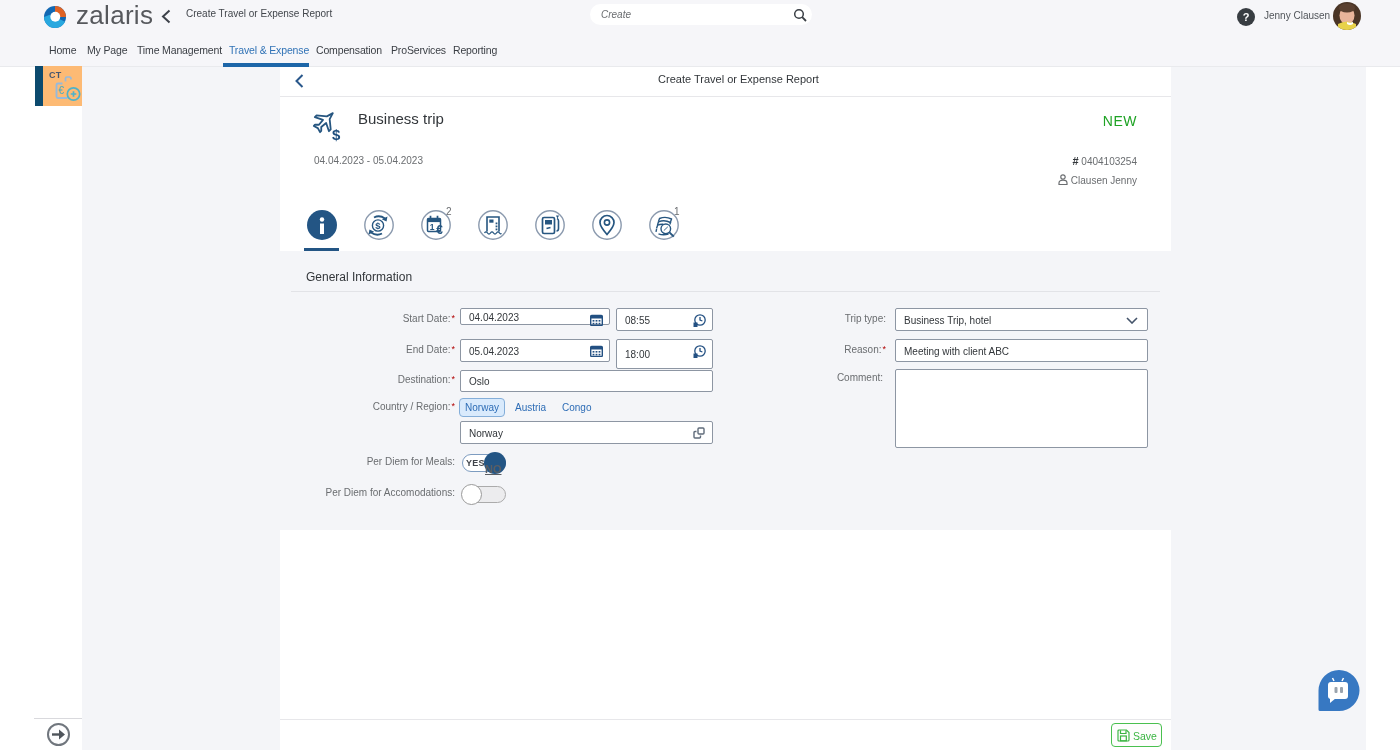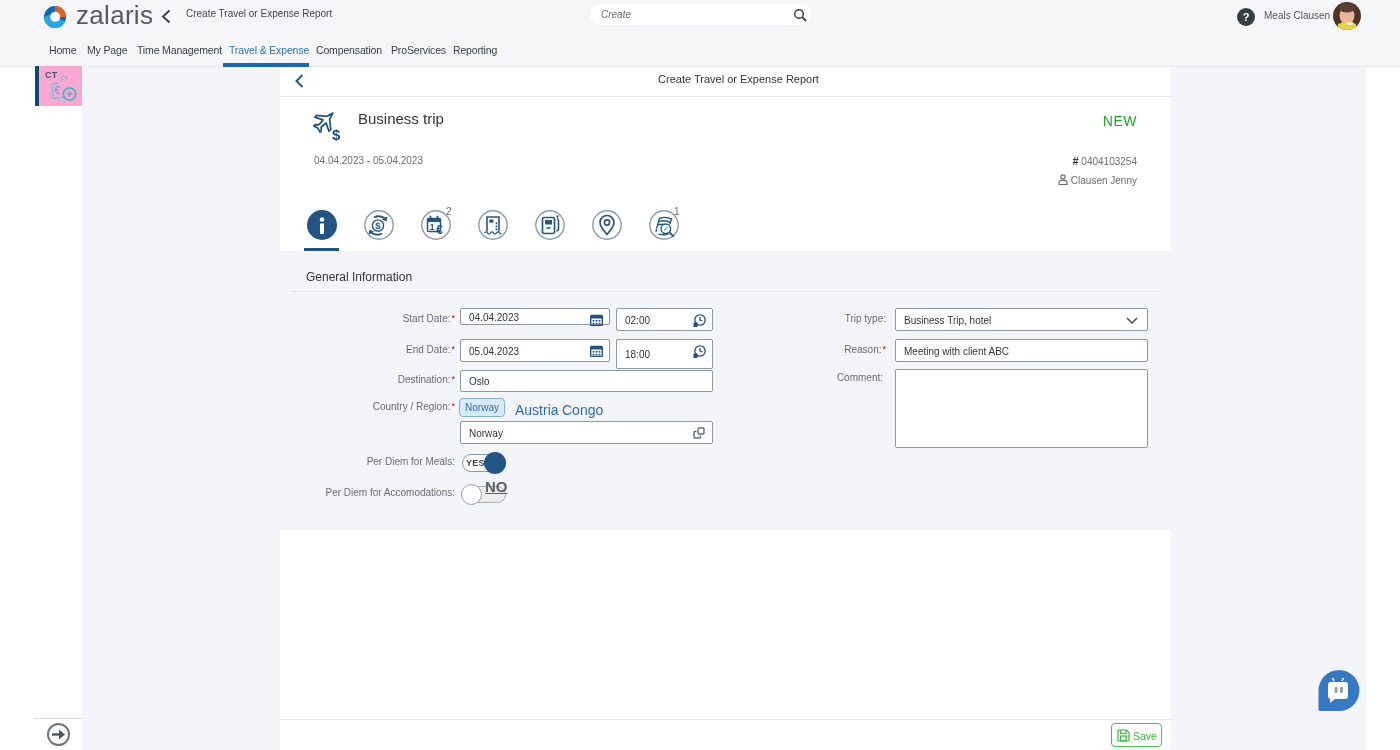--- a/index.html
+++ b/index.html
@@ -19,21 +19,21 @@
   
   .nav { top:44px; font-size:10.5px; color:#3a3e44; letter-spacing:-0.15px; }
   .navactive { color:#3173b6; }
   #navuline { left:223px; top:63px; width:86px; height:4px; background:#1d66a8; }
 
   
   #graybg { left:82px; top:67px; width:1284px; height:683px; background:#f4f5f8; }
   #whitestrip { left:1366px; top:67px; width:34px; height:683px; background:#ffffff; }
 
   
-  #cttile { left:35px; top:66px; width:47px; height:40px; background:#f9a8d4; border-left:4px solid #0c4a6e; }
+  #cttile { left:35px; top:66px; width:47px; height:40px; background:#fdba74; border-left:8px solid #0c4a6e; }
   #cttxt { left:6px; top:4px; font-size:9px; font-weight:bold; color:#47576f; letter-spacing:0.3px; }
   #raildiv { left:34px; top:718px; width:48px; height:1px; background:#d9d9dd; }
 
   
   #card { left:280px; top:67px; width:891px; height:683px; background:#ffffff; }
   #cardhead { left:0; top:0; width:891px; height:30px; border-bottom:1px solid #e7e7ea; }
   #cardheadtitle { left:13px; top:6px; width:891px; text-align:center; font-size:11px; color:#32363a; }
 
   
   #btitle { left:78px; top:43px; font-size:15px; color:#32363a; }
@@ -48,21 +48,21 @@
   
   .lbl { position:absolute; font-size:10px; color:#6a6d70; text-align:right; line-height:11px; }
   .star { color:#b00000; font-size:9px; vertical-align:1px; margin-left:1px; }
   .fld { position:absolute; background:#fff; border:1px solid #8d96a3; border-radius:2px; font-size:10px; color:#32363a; }
   .fld .val { position:absolute; left:8px; top:50%; transform:translateY(-50%); white-space:nowrap; }
   .fldicon { position:absolute; }
 
   #gi-title { left:306px; top:270px; font-size:12px; color:#32363a; position:absolute; }
   #gi-line { left:291px; top:291px; width:869px; height:1px; background:#e2e3e7; position:absolute; }
 
-  .chip { position:absolute; font-size:14px; color:#2e6db6; }
+  .chip { position:absolute; font-size:10px; color:#2e6db6; }
   #chipNorway { left:459px; top:398px; width:46px; height:19px; background:#d9eafc; border:1px solid #84aed9; border-radius:4px; text-align:center; line-height:17px; font-size:10px; color:#2e6db6; }
 
   
   .switch { position:absolute; }
 
   
   #savebtn { left:1111px; top:723px; width:51px; height:24px; border:1px solid #49c04f; border-radius:4px; background:#fdfdfd; color:#3ab542; font-size:10.5px; position:absolute;padding-left:40px; }
   #savebtn span { position:absolute; left:21px; top:6px; }
 
   
@@ -88,21 +88,21 @@
     <path d="M10.5 1.5 L4 7.5 L10.5 13.5" fill="none" stroke="#3d424a" stroke-width="2"></path>
   </svg>
   <div id="shelltitle" class="abs">Create Travel or Expense Report</div>
   <div id="searchpill" class="abs"></div>
   <div id="searchtxt" class="abs">Create</div>
   <svg class="abs" style="left:793px; top:8px;" width="14" height="14" viewBox="0 0 14 14">
     <circle cx="6" cy="6" r="4.3" fill="none" stroke="#3a3f45" stroke-width="1.5"></circle>
     <line x1="9.2" y1="9.2" x2="13" y2="13" stroke="#3a3f45" stroke-width="1.8"></line>
   </svg>
   <div id="helpcirc" class="abs">?</div>
-  <div id="username" class="abs">Meals Clausen</div>
+  <div id="username" class="abs">Jenny Clausen</div>
   <svg class="abs" style="left:1333px; top:2px;" width="28" height="28" viewBox="0 0 28 28">
     <defs>
       <clipPath id="avc">
         <circle cx="14" cy="14" r="14"></circle>
       </clipPath>
     </defs>
     <g clip-path="url(#avc)">
       <rect width="28" height="28" fill="#4a3526"></rect>
       <ellipse cx="14" cy="13.5" rx="7.5" ry="9" fill="#e8b49a"></ellipse>
       <path d="M5 28 L5 22 Q14 17 23 22 L23 28 Z" fill="#e8d24a"></path>
@@ -238,21 +238,21 @@
           <rect x="2.6" y="6" width="1.8" height="1.6"></rect>
           <rect x="5.6" y="6" width="1.8" height="1.6"></rect>
           <rect x="8.6" y="6" width="1.8" height="1.6"></rect>
           <rect x="2.6" y="8.8" width="1.8" height="1.6"></rect>
           <rect x="5.6" y="8.8" width="1.8" height="1.6"></rect>
           <rect x="8.6" y="8.8" width="1.8" height="1.6"></rect>
         </g>
       </svg>
     </div>
     <div class="fld" style="left:616px; top:308px; width:97px; height:23px;">
-      <span class="val">02:00</span>
+      <span class="val">08:55</span>
       <svg class="fldicon" style="right:6px; top:5px;" width="13" height="13" viewBox="0 0 13 13">
         <circle cx="7" cy="6" r="5.2" fill="none" stroke="#235082" stroke-width="1.3"></circle>
         <path d="M7 3 L7 6 L9.4 7" fill="none" stroke="#235082" stroke-width="1.3"></path>
         <rect x="0.5" y="8.5" width="4" height="4.5" fill="#235082"></rect>
       </svg>
     </div>
 
     <div class="fld" style="left:460px; top:339px; width:150px; height:23px;">
       <span class="val">05.04.2023</span>
       <svg class="fldicon" style="right:6px; top:5px;" width="13" height="12" viewBox="0 0 13 12">
@@ -290,21 +290,21 @@
       <svg class="fldicon" style="right:7px; top:5px;" width="12" height="12" viewBox="0 0 12 12">
         <rect x="5" y="1" width="6" height="6" rx="1" fill="none" stroke="#5f6b7a" stroke-width="1.4"></rect>
         <path d="M3.5 4.5 L2 4.5 Q1 4.5 1 5.5 L1 10 Q1 11 2 11 L6.5 11 Q7.5 11 7.5 10 L7.5 8.5" fill="none" stroke="#5f6b7a" stroke-width="1.4"></path>
       </svg>
     </div>
 
     <div class="switch" style="left:462px; top:454px; width:44px; height:18px; background:#fff; border:1px solid #7d9cc0; border-radius:9px;"></div>
     <div class="abs" style="left:466px; top:458px; font-size:9px; font-weight:bold; color:#41454b; letter-spacing:0.2px;">YES</div>
     <div class="switch" style="left:484px; top:452px; width:22px; height:22px; background:#235584; border-radius:50%;"></div>
     <div class="switch" style="left:462px; top:486px; width:44px; height:17px; background:#ececee; border:1px solid #ababab; border-radius:8.5px;"></div>
-    <div class="abs" style="left:485px; top:478px; font-size:15px; font-weight:bold; color:#5b5e63;text-decoration:underline;">NO</div>
+    <div class="abs" style="left:485px; top:463px; font-size:11px; font-weight:bold; color:#5b5e63;text-decoration:underline;">NO</div>
     <div class="switch" style="left:461px; top:484px; width:21px; height:21px; background:#fff; border:1px solid #9a9a9a; border-radius:50%;"></div>
 
     <div class="lbl" style="left:690px; top:313px; width:196px;">Trip type:</div>
     <div class="lbl" style="left:690px; top:344px; width:196px;">Reason:<span class="star">*</span></div>
     <div class="lbl" style="left:690px; top:372px; width:193px;">Comment:</div>
 
     <div class="fld" style="left:895px; top:308px; width:253px; height:23px;padding-left:41px;">
       <span class="val">Business Trip, hotel</span>
       <svg class="fldicon" style="right:9px; top:8px;" width="12" height="7" viewBox="0 0 12 7">
         <path d="M1 1 L6 6 L11 1" fill="none" stroke="#44546a" stroke-width="1.6"></path>

